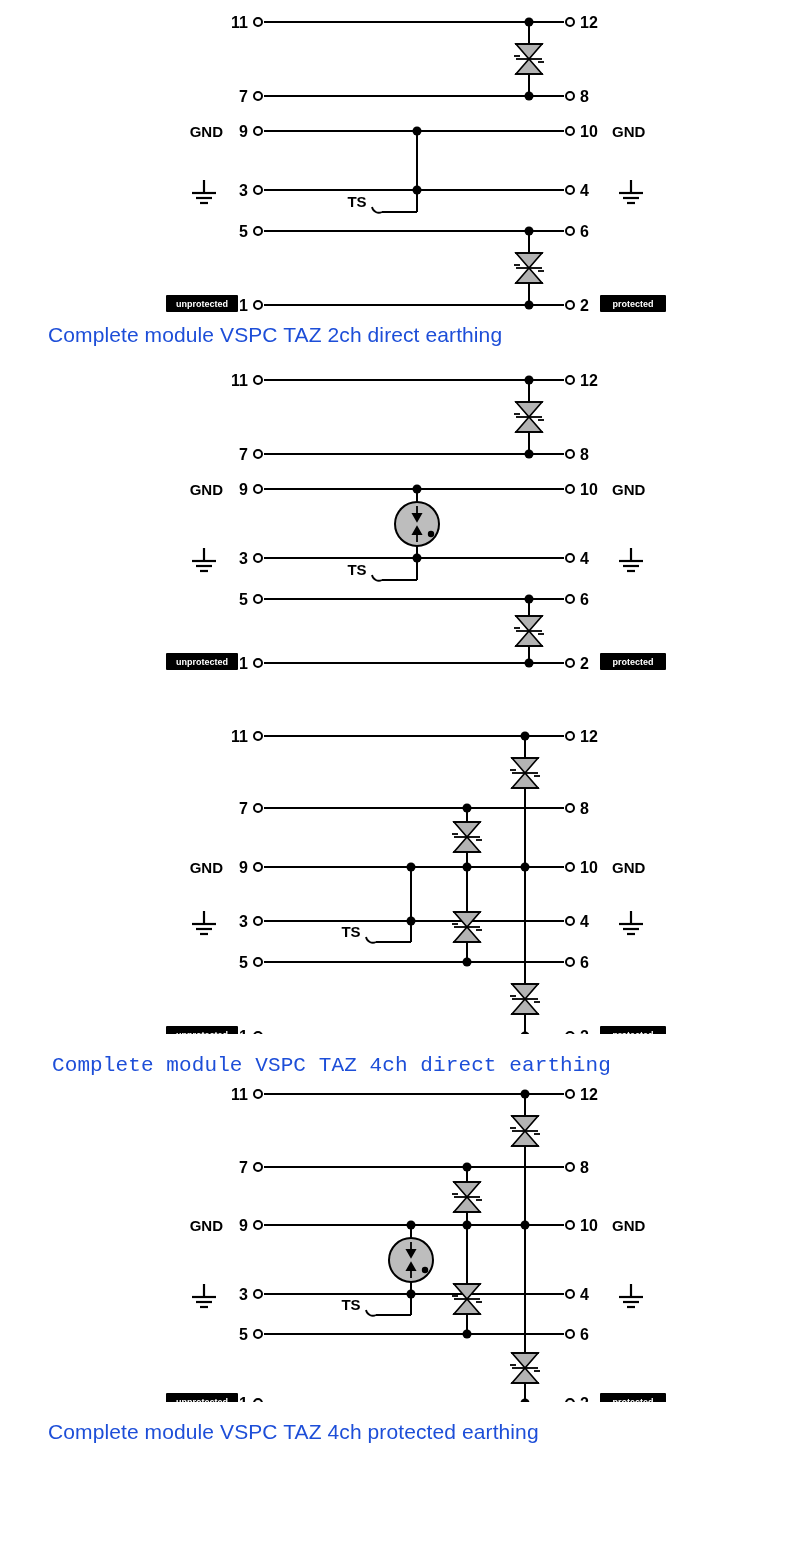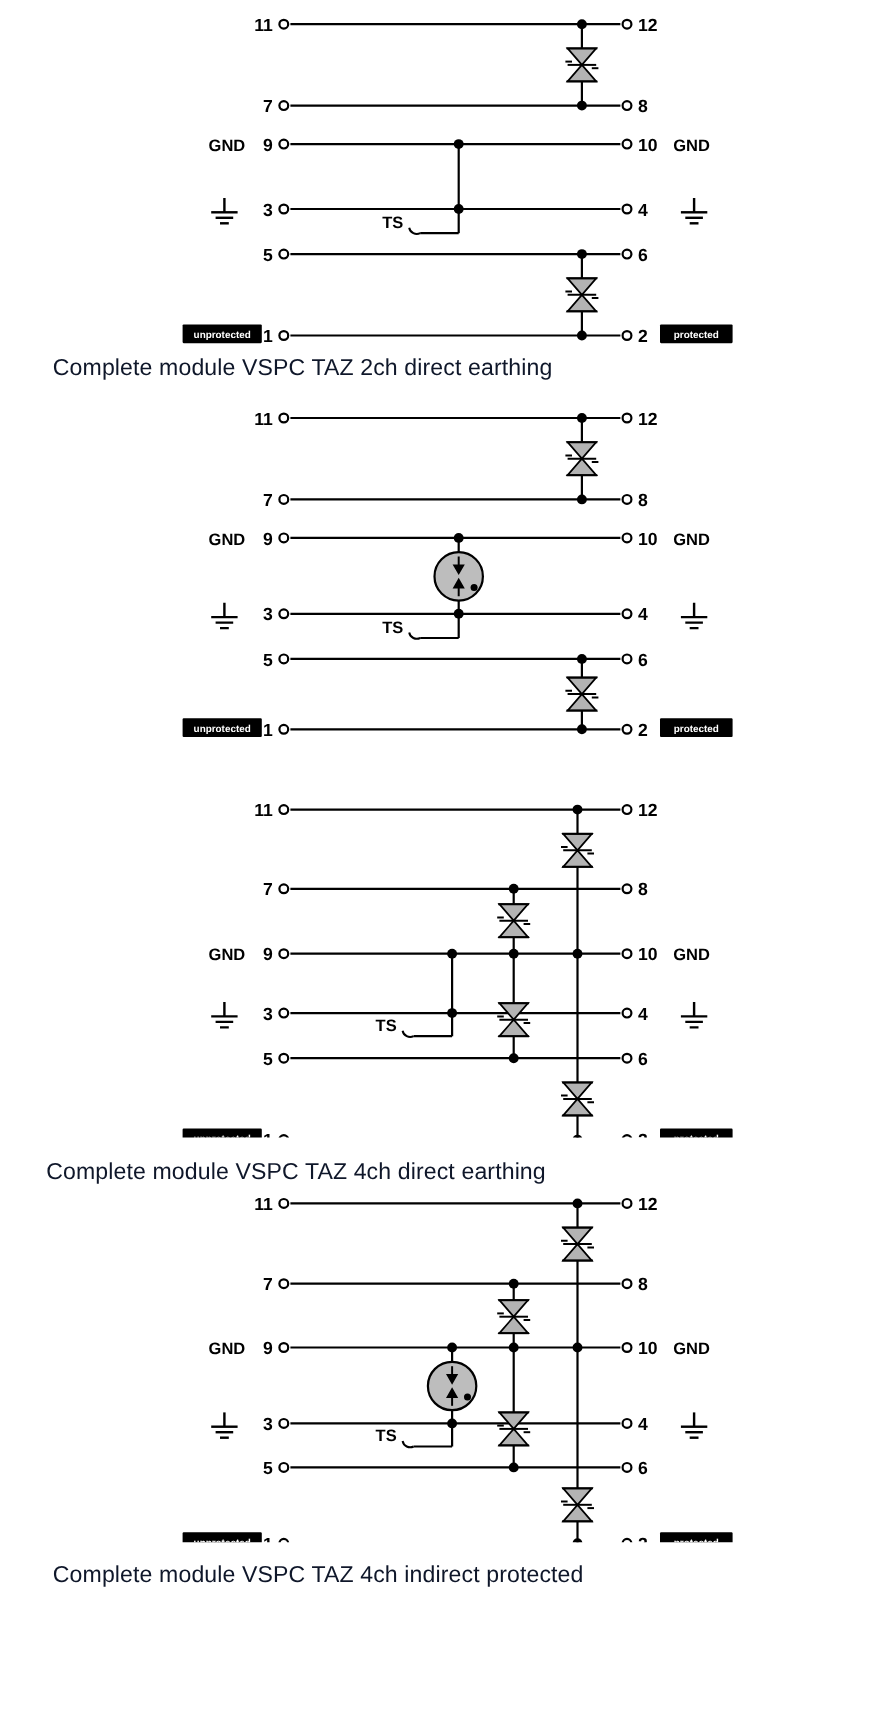--- a/index.html
+++ b/index.html
@@ -24,21 +24,21 @@
     position: relative;
     width: 800px;
   }
   .diagram-svg {
     display: block;
   }
   .caption {
     font-family: "Liberation Sans", sans-serif;
     font-size: 21px;
     font-weight: 400;
-    color: #0f172a;
+    color: #1d4ed8;
     letter-spacing: 0.1px;
     white-space: nowrap;
   }
   
   text.pin-label {
     font-family: "Liberation Sans", sans-serif;
     font-size: 16px;
     font-weight: bold;
     fill: #000000;
   }
@@ -477,21 +477,21 @@
 
       <g>
         <rect class="tag-box" x="166" y="312" width="72" height="17" rx="1"></rect>
         <text class="tag-label" x="202" y="324" text-anchor="middle">unprotected</text>
       </g>
       <g>
         <rect class="tag-box" x="600" y="312" width="66" height="17" rx="1"></rect>
         <text class="tag-label" x="633" y="324" text-anchor="middle">protected</text>
       </g>
     </svg>
-    <div class="caption" style="position:absolute; left:42px; top:340px;">Complete module VSPC TAZ 4ch direct earthing</div>
+    <div class="caption" style="position:absolute; left:52px; top:340px;font-family:Liberation Mono, monospace;">Complete module VSPC TAZ 4ch direct earthing</div>
   </div>
 
   <div class="figure" style="margin-top:38px;">
     <svg class="diagram-svg" width="800" height="330" viewBox="0 0 800 330">
 
       <g>
         <line class="wire" x1="264" y1="22" x2="564" y2="22"></line>
         <line class="wire" x1="264" y1="95" x2="564" y2="95"></line>
         <line class="wire" x1="264" y1="153" x2="564" y2="153"></line>
         <line class="wire" x1="264" y1="222" x2="564" y2="222"></line>
@@ -621,16 +621,16 @@
 
       <g>
         <rect class="tag-box" x="166" y="321" width="72" height="17" rx="1"></rect>
         <text class="tag-label" x="202" y="333" text-anchor="middle">unprotected</text>
       </g>
       <g>
         <rect class="tag-box" x="600" y="321" width="66" height="17" rx="1"></rect>
         <text class="tag-label" x="633" y="333" text-anchor="middle">protected</text>
       </g>
     </svg>
-    <div class="caption" style="position:absolute; left:48px; top:348px;">Complete module VSPC TAZ 4ch indirect protected</div>
+    <div class="caption" style="position:absolute; left:48px; top:348px;">Complete module VSPC TAZ 4ch protected earthing</div>
   </div>
 
 </div>
 
 </body></html>

